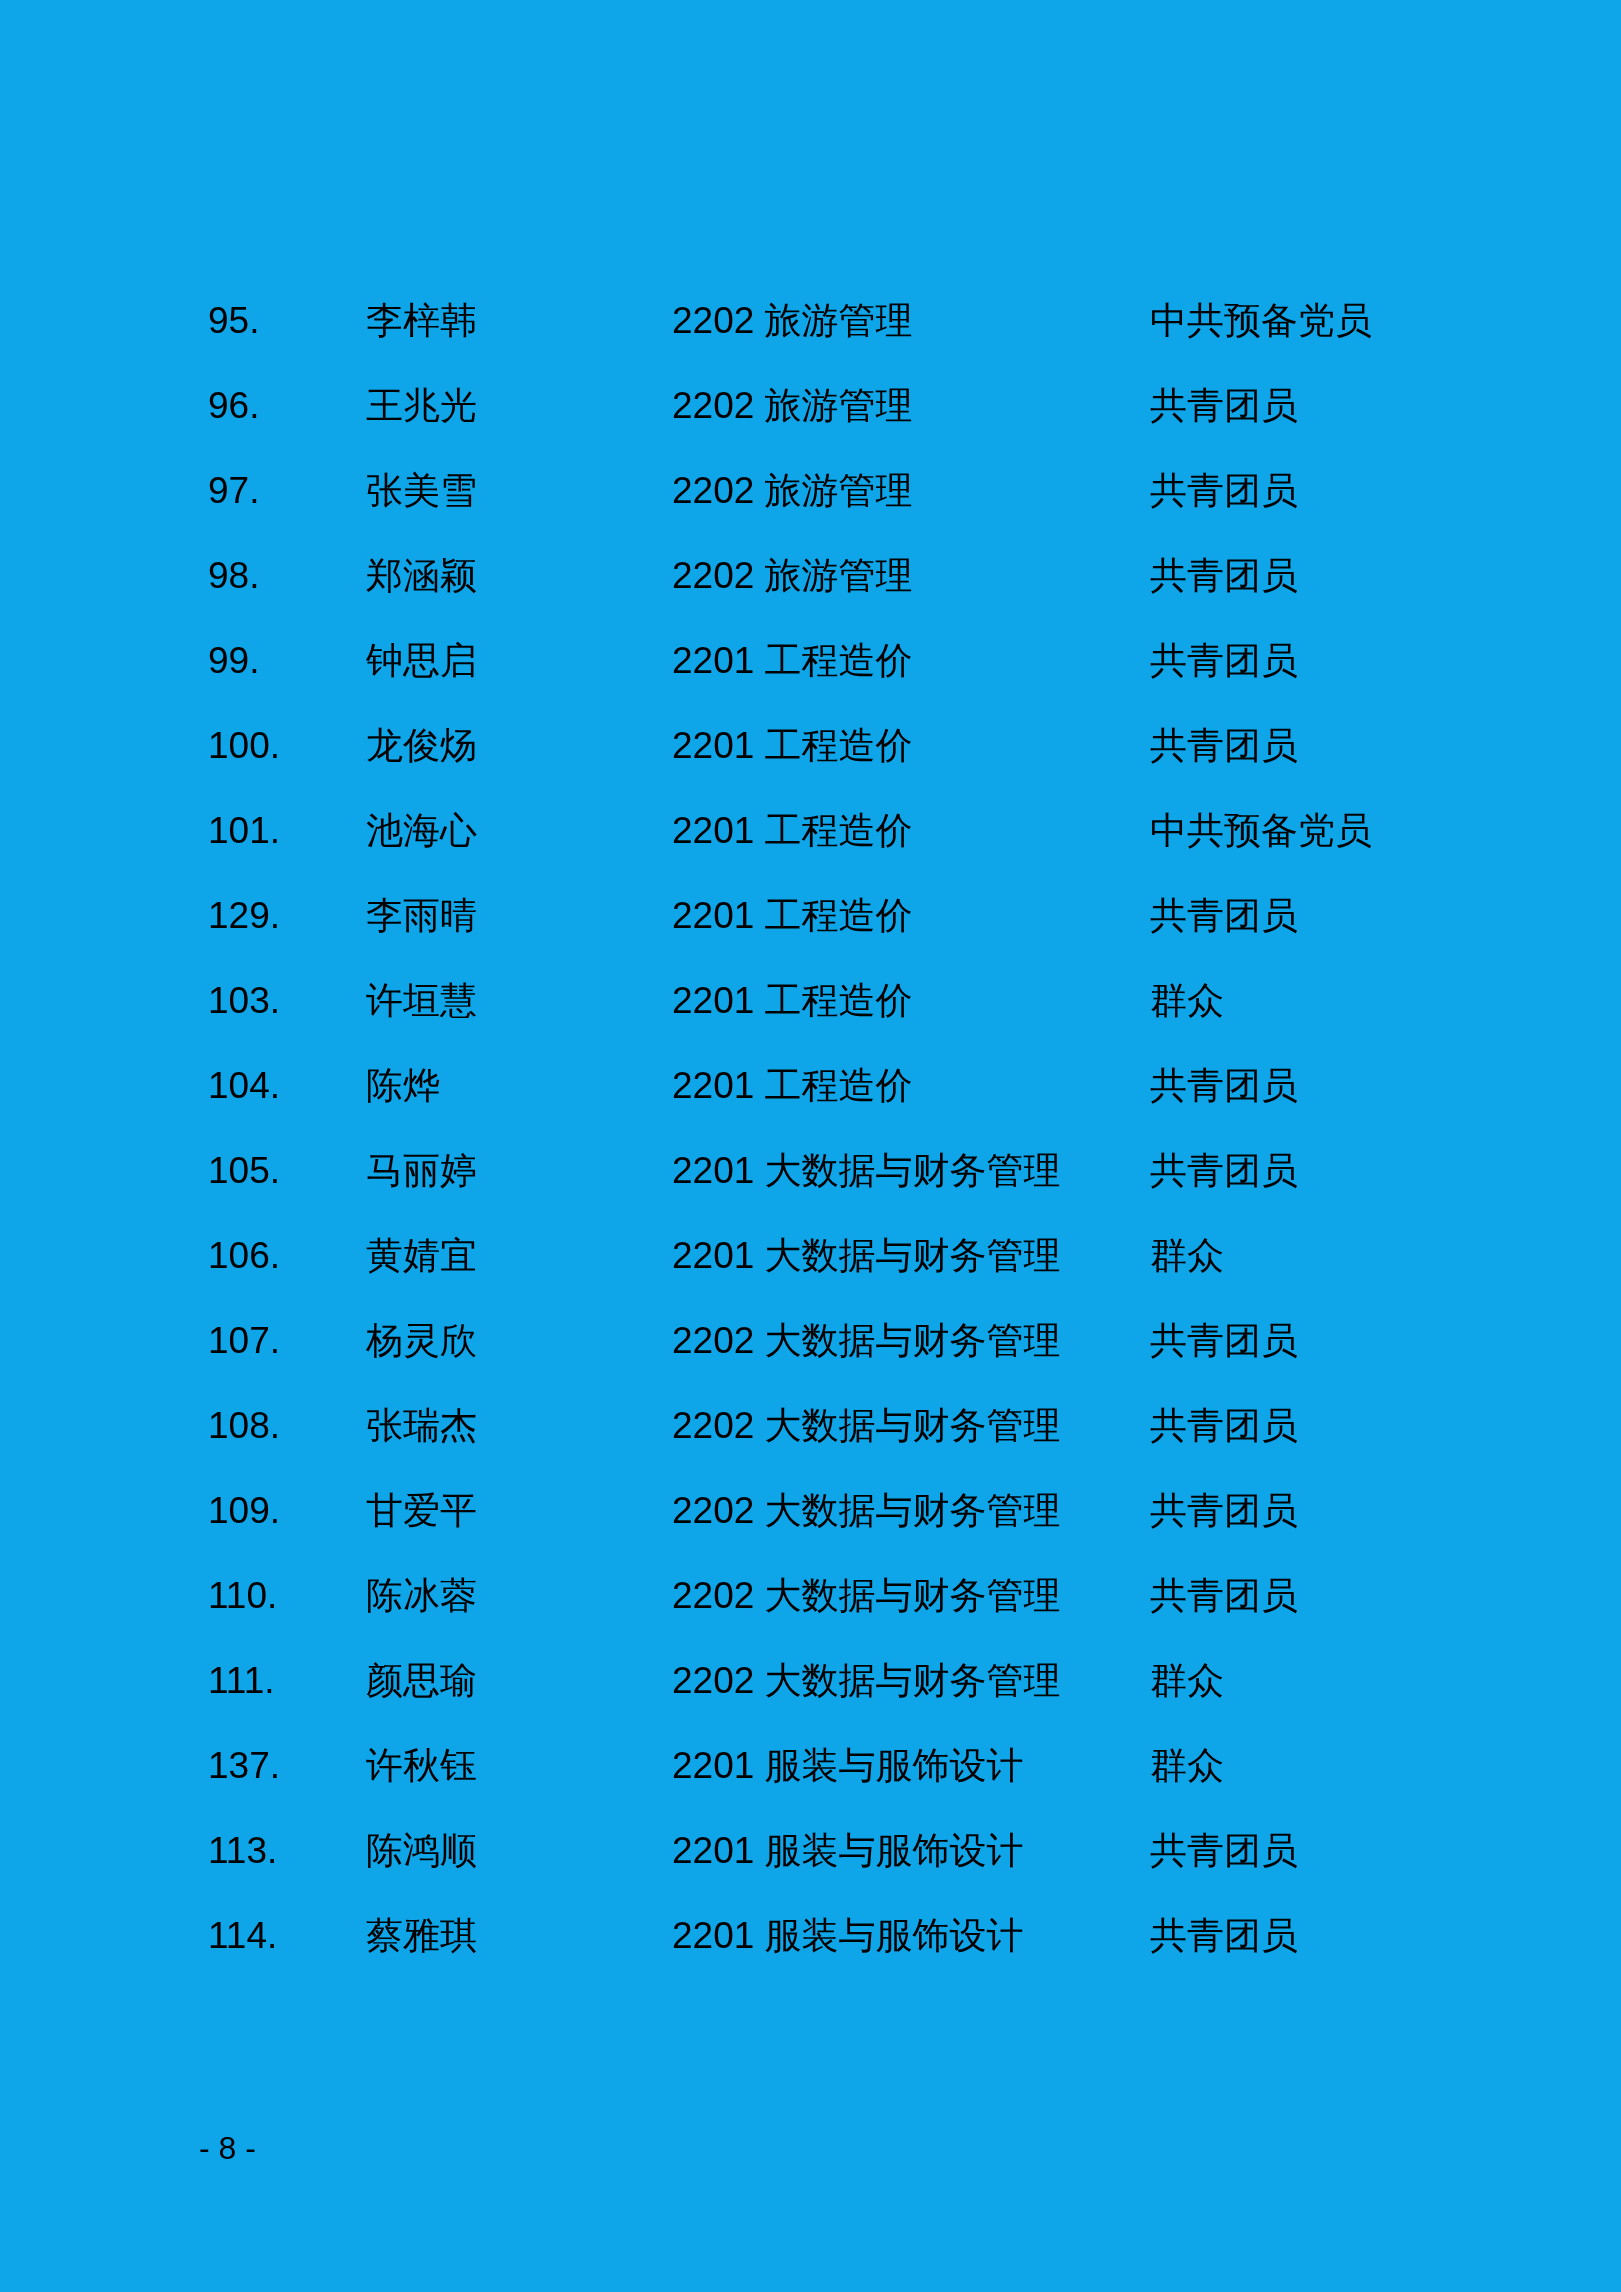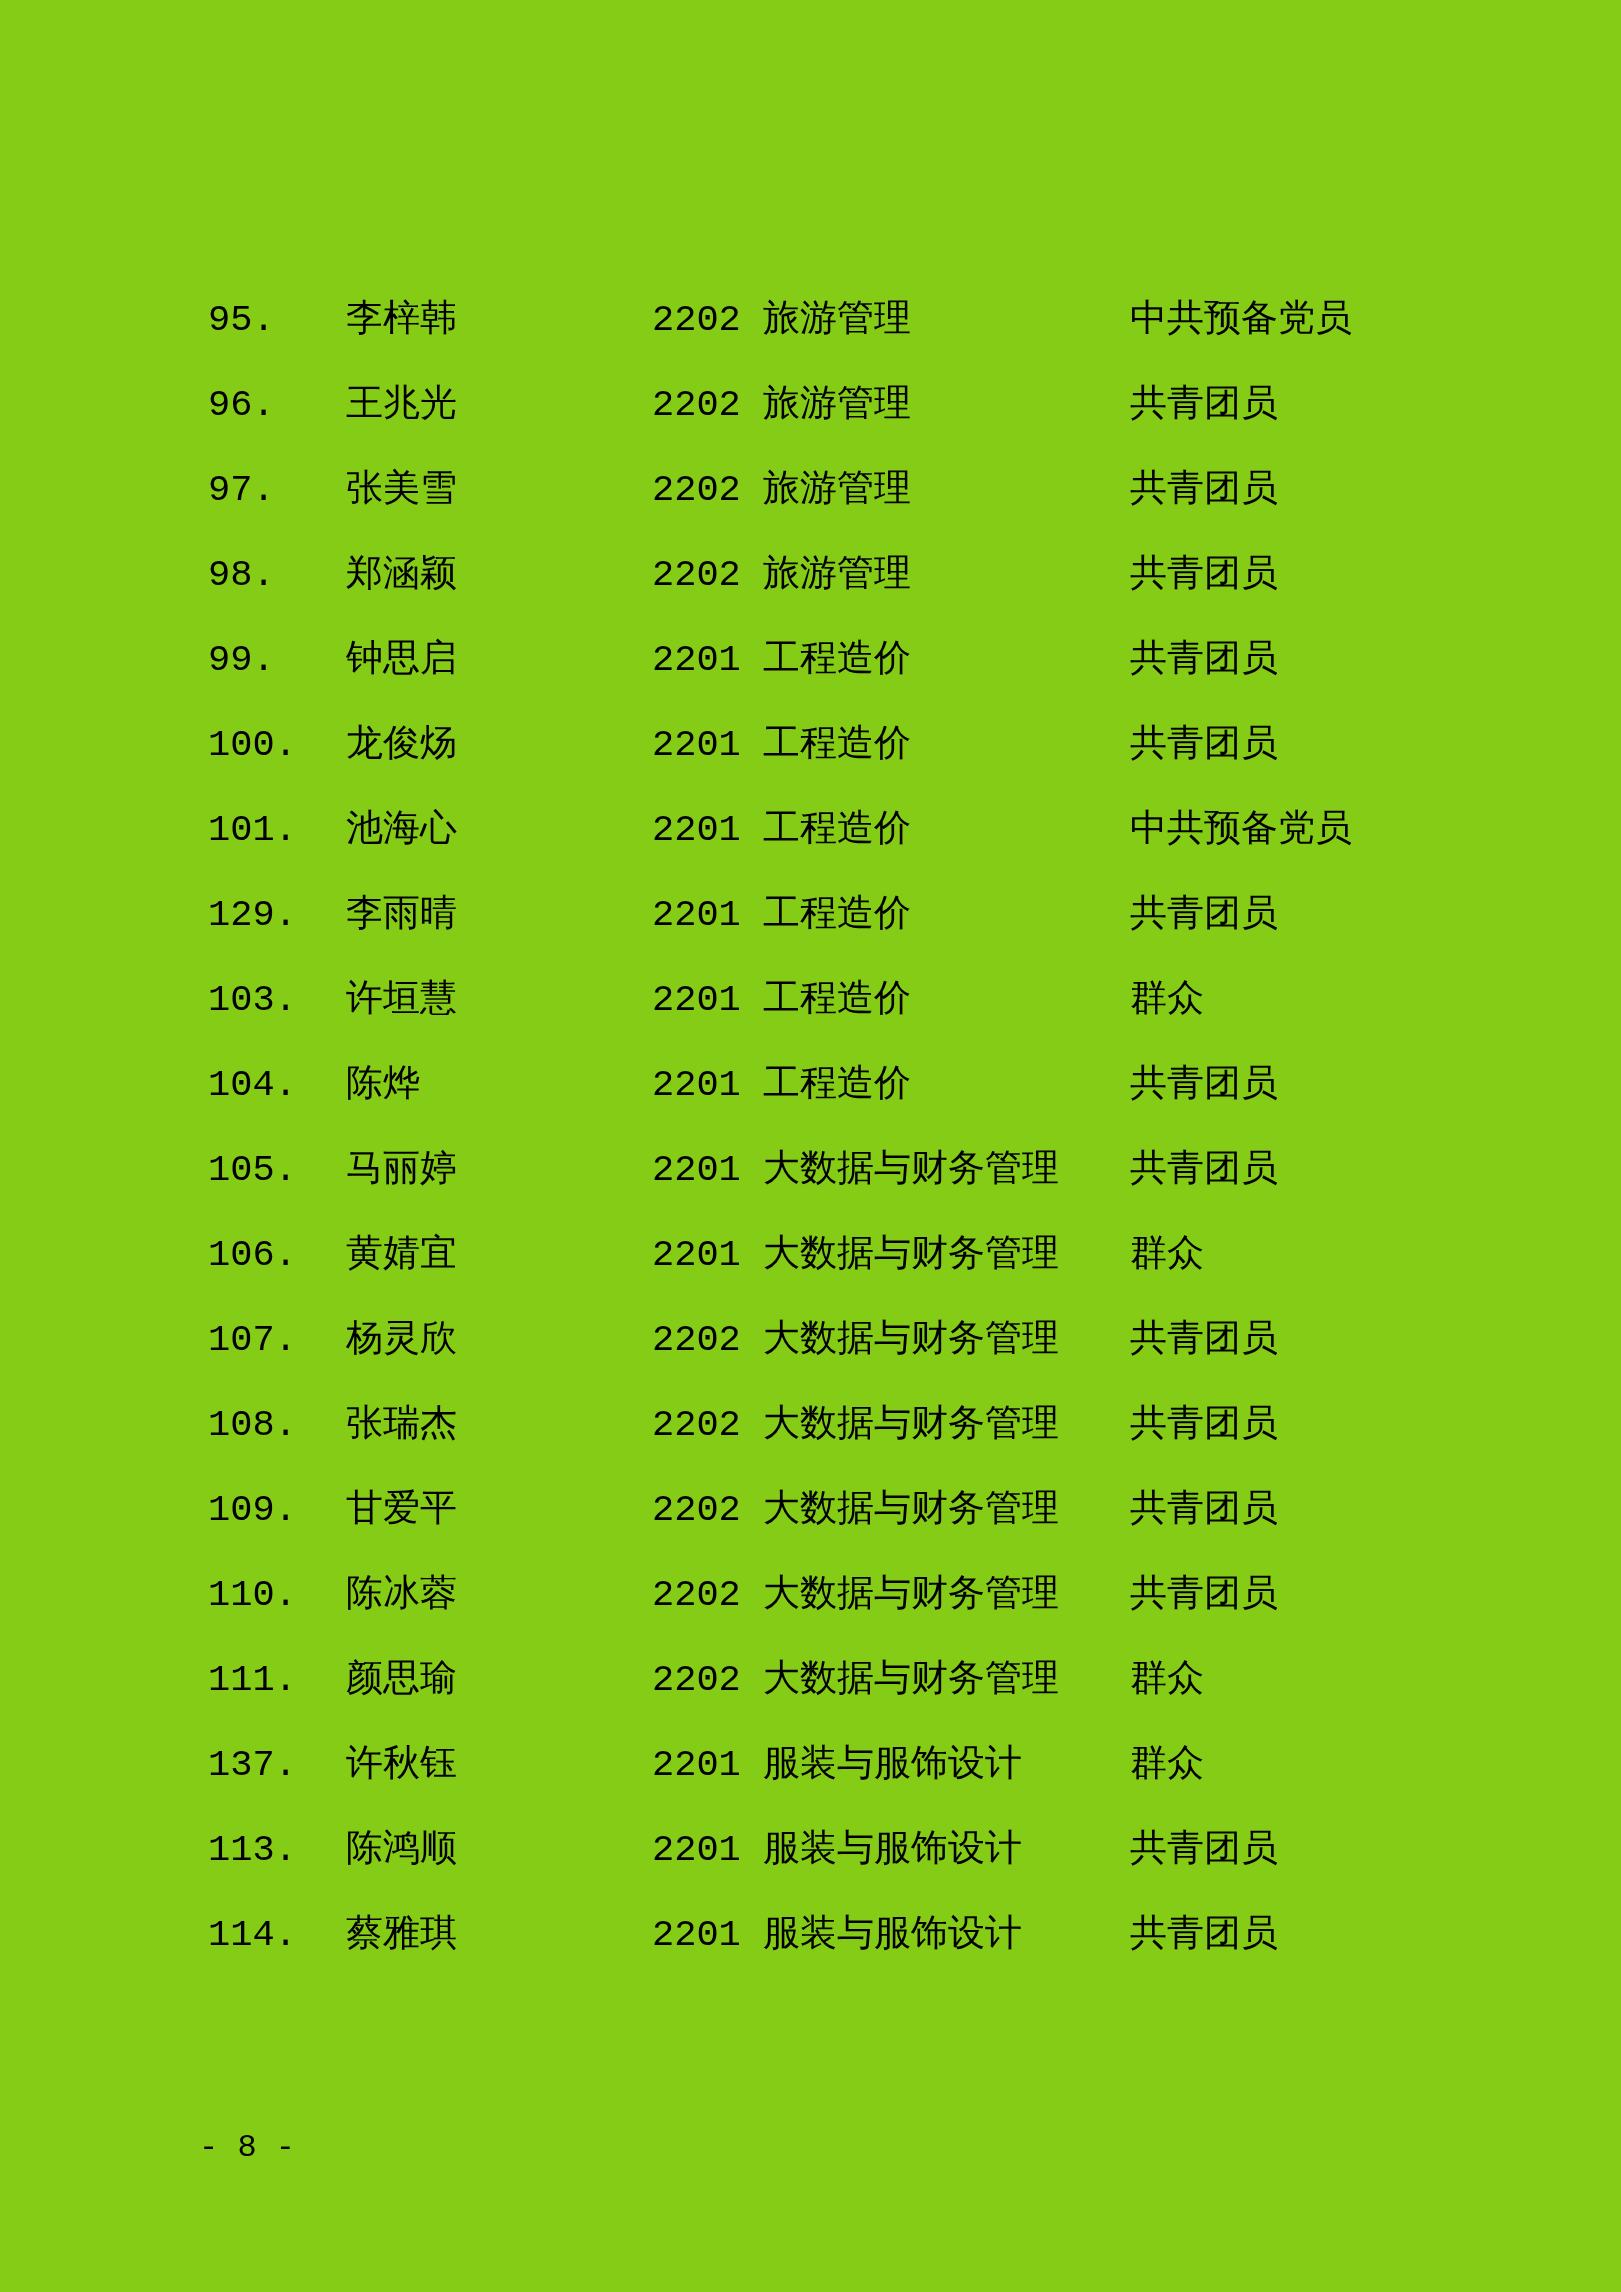--- a/index.html
+++ b/index.html
@@ -4,23 +4,23 @@
 <style>
   html, body {
     margin: 0;
     padding: 0;
     background: #ffffff;
   }
   .page {
     position: relative;
     width: 1621px;
     height: 2293px;
-    background: #84cc16;
+    background: #0ea5e9;
     color: #000000;
-    font-family: Liberation Mono, monospace;
+    font-family: Liberation Sans, sans-serif;
     overflow: hidden;
   }
   .roster {
     position: absolute;
     top: 278px;
     left: 0;
     right: 0;
   }
   .row {
     height: 85px;
@@ -31,20 +31,21 @@
   .col-no {
     margin-left: 208px;
     width: 138px;
     font-size: 37px;
     line-height: 1;
   }
   .col-name {
     width: 306px;
     font-size: 37px;
     line-height: 1;
+    margin-left: 20px;
   }
   .col-class {
     width: 478px;
     font-size: 37px;
     line-height: 1;
   }
   .col-status {
     font-size: 37px;
     line-height: 1;
     text-align: right;

